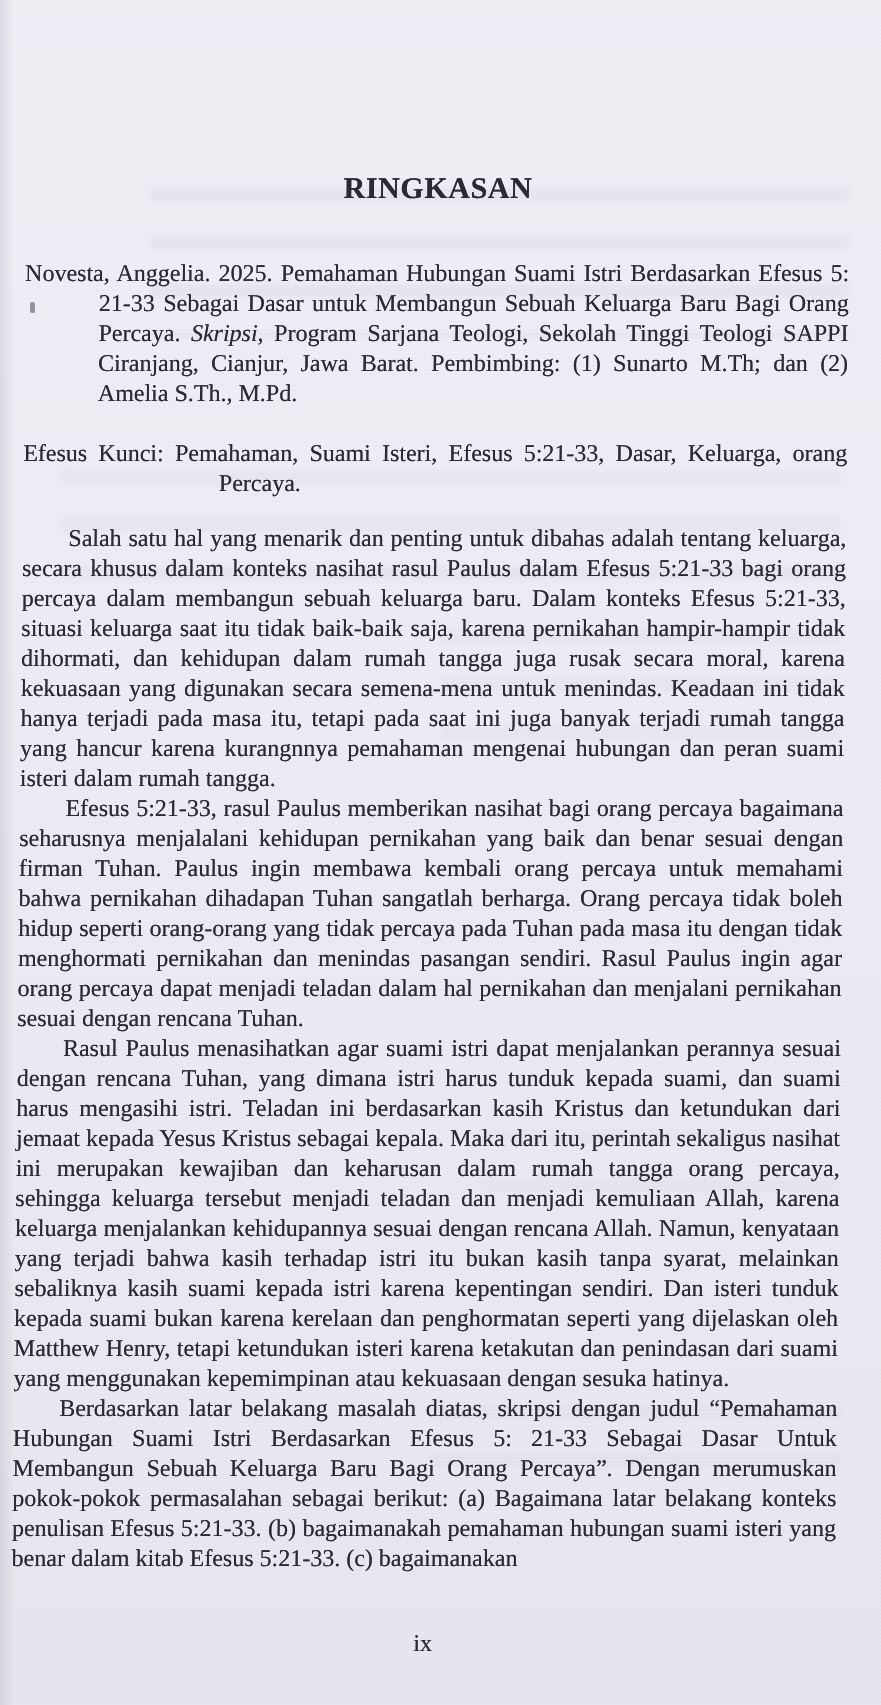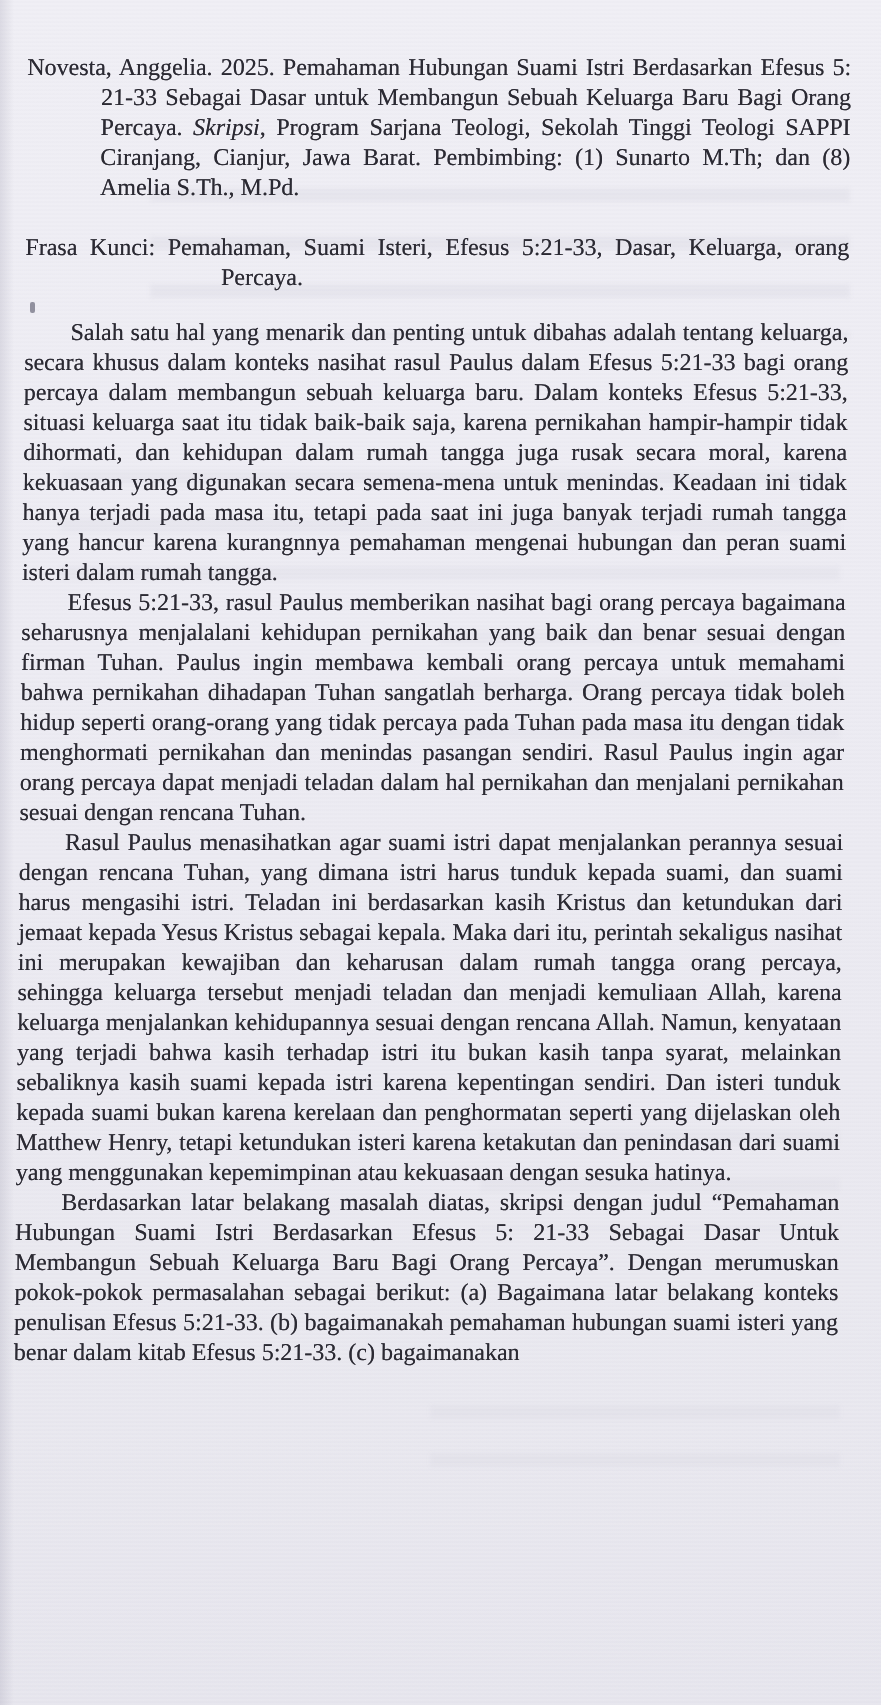--- a/index.html
+++ b/index.html
@@ -84,30 +84,32 @@
 
 <div class="bleed" style="left:150px; top:188px; width:700px; height:150px;"></div>
 <div class="bleed" style="left:60px; top:470px; width:780px; height:130px; opacity:0.4;"></div>
 <div class="bleed" style="left:440px; top:630px; width:400px; height:120px; opacity:0.3;"></div>
 <div class="bleed" style="left:480px; top:1130px; width:360px; height:100px; opacity:0.3;"></div>
 <div class="bleed" style="left:430px; top:1405px; width:410px; height:95px; opacity:0.35;"></div>
 <div class="speck" style="left:30px; top:302px;"></div>
 
 <div class="page-inner">
 
+  <h1 class="doc-title">RINGKASAN</h1>
 
   <div class="citation">
-    <span>Novesta, Anggelia. 2025. Pemahaman Hubungan Suami Istri Berdasarkan Efesus 5: 21-33 Sebagai Dasar untuk Membangun Sebuah Keluarga Baru Bagi Orang Percaya. </span><span class="it">Skripsi</span><span>, Program Sarjana Teologi, Sekolah Tinggi Teologi SAPPI Ciranjang, Cianjur, Jawa Barat. Pembimbing: (1) Sunarto M.Th; dan (8) Amelia S.Th., M.Pd.</span>
+    <span>Novesta, Anggelia. 2025. Pemahaman Hubungan Suami Istri Berdasarkan Efesus 5: 21-33 Sebagai Dasar untuk Membangun Sebuah Keluarga Baru Bagi Orang Percaya. </span><span class="it">Skripsi</span><span>, Program Sarjana Teologi, Sekolah Tinggi Teologi SAPPI Ciranjang, Cianjur, Jawa Barat. Pembimbing: (1) Sunarto M.Th; dan (2) Amelia S.Th., M.Pd.</span>
   </div>
 
   <div class="keywords">
-    <span>Frasa Kunci: </span><span>Pemahaman, Suami Isteri, Efesus 5:21-33, Dasar, Keluarga, orang Percaya.</span>
+    <span>Efesus Kunci: </span><span>Pemahaman, Suami Isteri, Efesus 5:21-33, Dasar, Keluarga, orang Percaya.</span>
   </div>
 
   <div class="bodytext">
     <p>Salah satu hal yang menarik dan penting untuk dibahas adalah tentang keluarga, secara khusus dalam konteks nasihat rasul Paulus dalam Efesus 5:21-33 bagi orang percaya dalam membangun sebuah keluarga baru. Dalam konteks Efesus 5:21-33, situasi keluarga saat itu tidak baik-baik saja, karena pernikahan hampir-hampir tidak dihormati, dan kehidupan dalam rumah tangga juga rusak secara moral, karena kekuasaan yang digunakan secara semena-mena untuk menindas. Keadaan ini tidak hanya terjadi pada masa itu, tetapi pada saat ini juga banyak terjadi rumah tangga yang hancur karena kurangnnya pemahaman mengenai hubungan dan peran suami isteri dalam rumah tangga.</p>
     <p>Efesus 5:21-33, rasul Paulus memberikan nasihat bagi orang percaya bagaimana seharusnya menjalalani kehidupan pernikahan yang baik dan benar sesuai dengan firman Tuhan. Paulus ingin membawa kembali orang percaya untuk memahami bahwa pernikahan dihadapan Tuhan sangatlah berharga. Orang percaya tidak boleh hidup seperti orang-orang yang tidak percaya pada Tuhan pada masa itu dengan tidak menghormati pernikahan dan menindas pasangan sendiri. Rasul Paulus ingin agar orang percaya dapat menjadi teladan dalam hal pernikahan dan menjalani pernikahan sesuai dengan rencana Tuhan.</p>
     <p>Rasul Paulus menasihatkan agar suami istri dapat menjalankan perannya sesuai dengan rencana Tuhan, yang dimana istri harus tunduk kepada suami, dan suami harus mengasihi istri. Teladan ini berdasarkan kasih Kristus dan ketundukan dari jemaat kepada Yesus Kristus sebagai kepala. Maka dari itu, perintah sekaligus nasihat ini merupakan kewajiban dan keharusan dalam rumah tangga orang percaya, sehingga keluarga tersebut menjadi teladan dan menjadi kemuliaan Allah, karena keluarga menjalankan kehidupannya sesuai dengan rencana Allah. Namun, kenyataan yang terjadi bahwa kasih terhadap istri itu bukan kasih tanpa syarat, melainkan sebaliknya kasih suami kepada istri karena kepentingan sendiri. Dan isteri tunduk kepada suami bukan karena kerelaan dan penghormatan seperti yang dijelaskan oleh Matthew Henry, tetapi ketundukan isteri karena ketakutan dan penindasan dari suami yang menggunakan kepemimpinan atau kekuasaan dengan sesuka hatinya.</p>
     <p>Berdasarkan latar belakang masalah diatas, skripsi dengan judul “Pemahaman Hubungan Suami Istri Berdasarkan Efesus 5: 21-33 Sebagai Dasar Untuk Membangun Sebuah Keluarga Baru Bagi Orang Percaya”. Dengan merumuskan pokok-pokok permasalahan sebagai berikut: (a) Bagaimana latar belakang konteks penulisan Efesus 5:21-33. (b) bagaimanakah pemahaman hubungan suami isteri yang benar dalam kitab Efesus 5:21-33. (c) bagaimanakan</p>
   </div>
 
+  <div class="page-number">ix</div>
 
 </div>
 
 </body></html>

